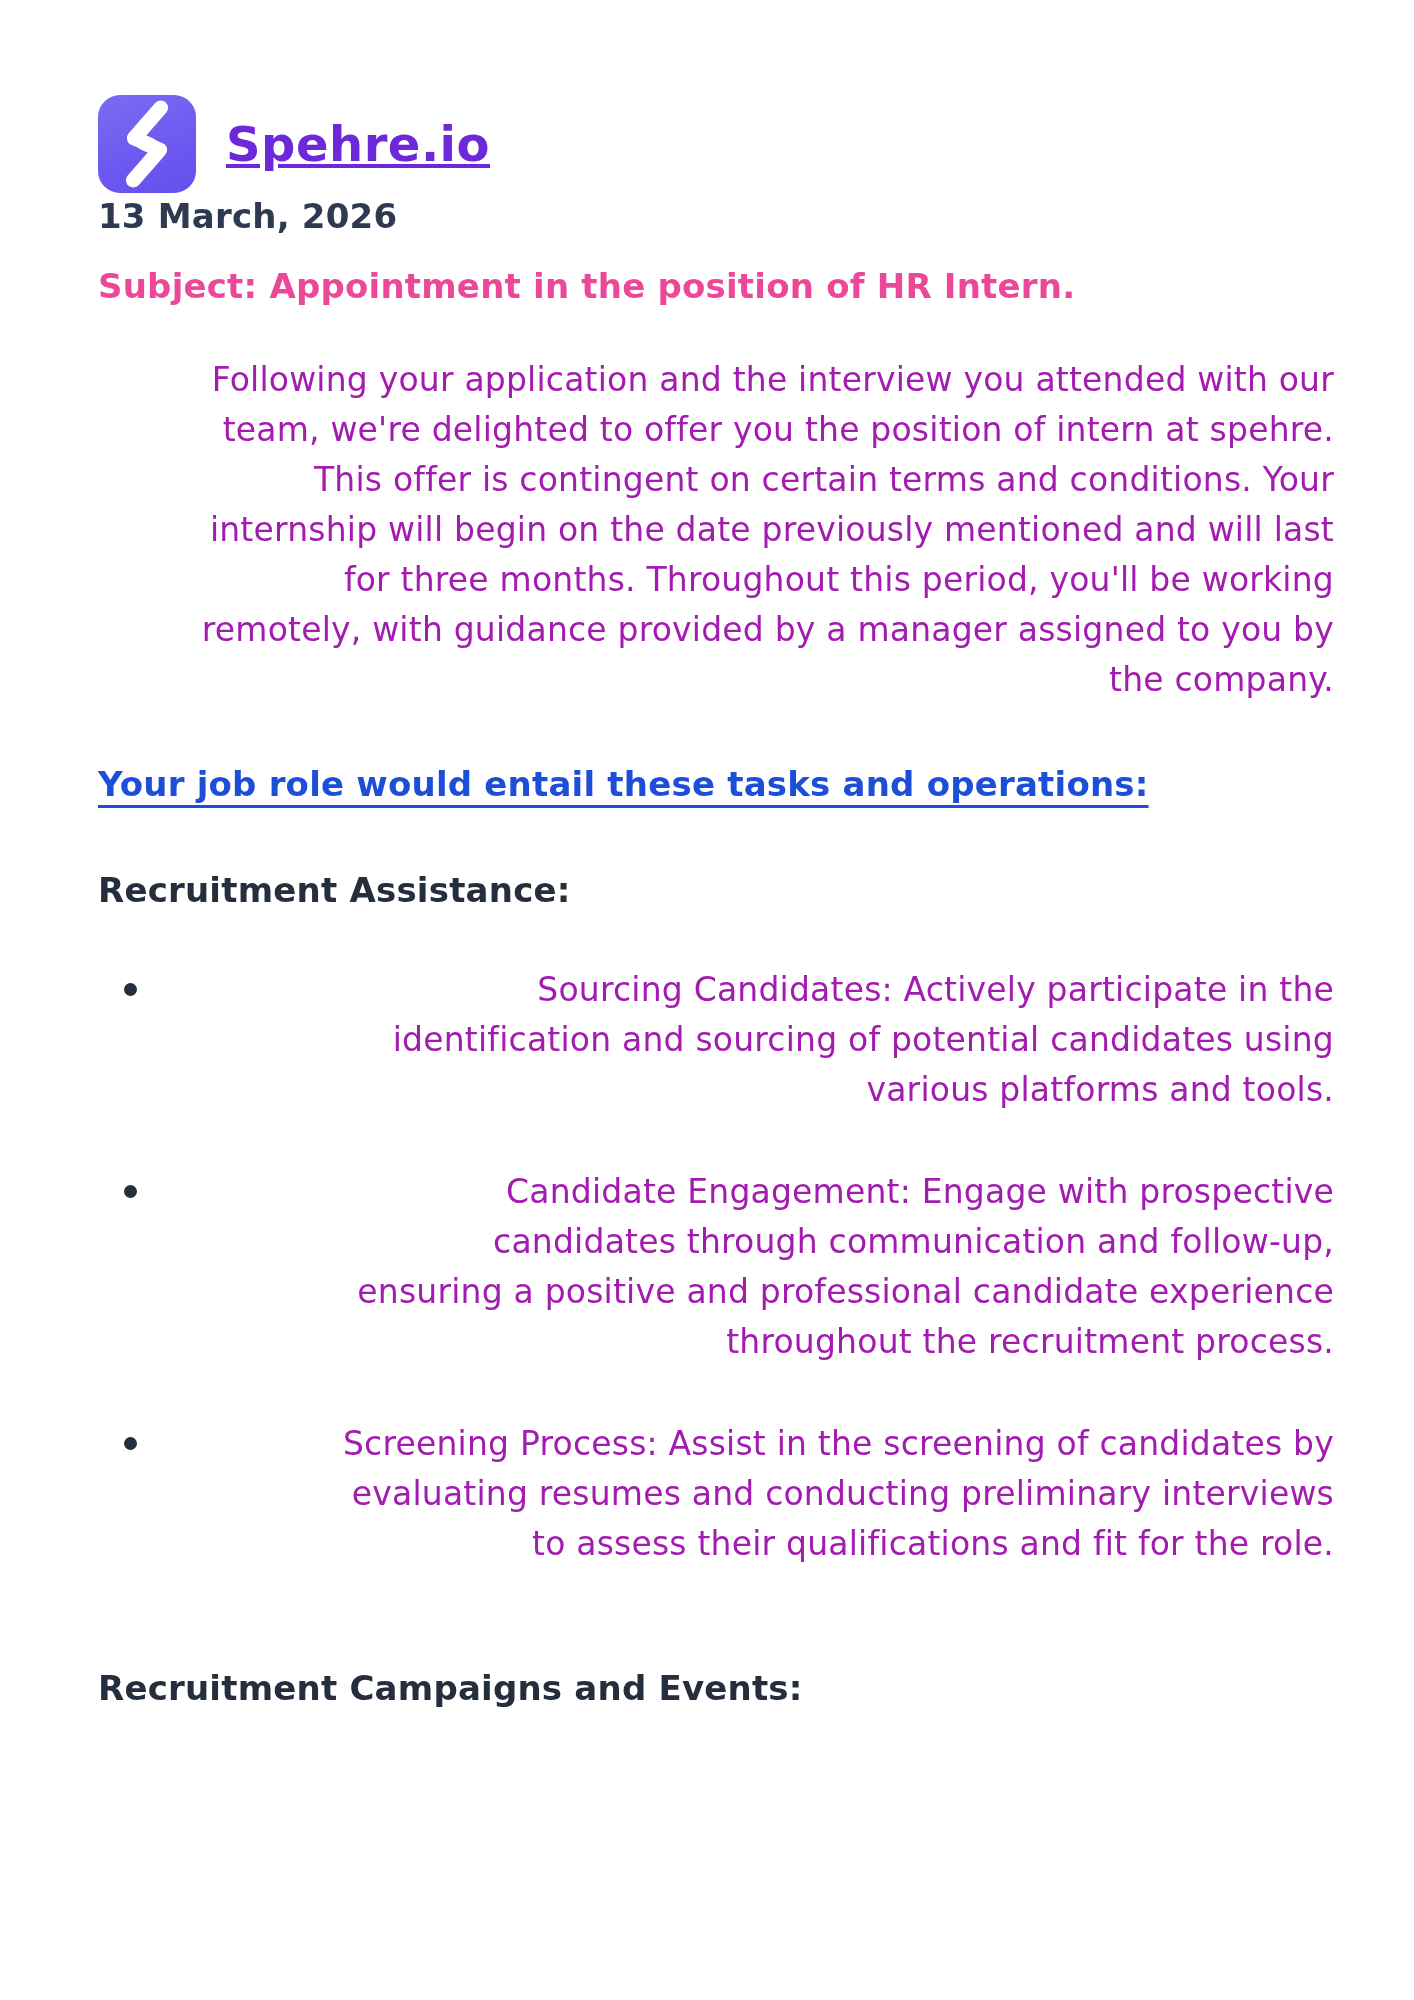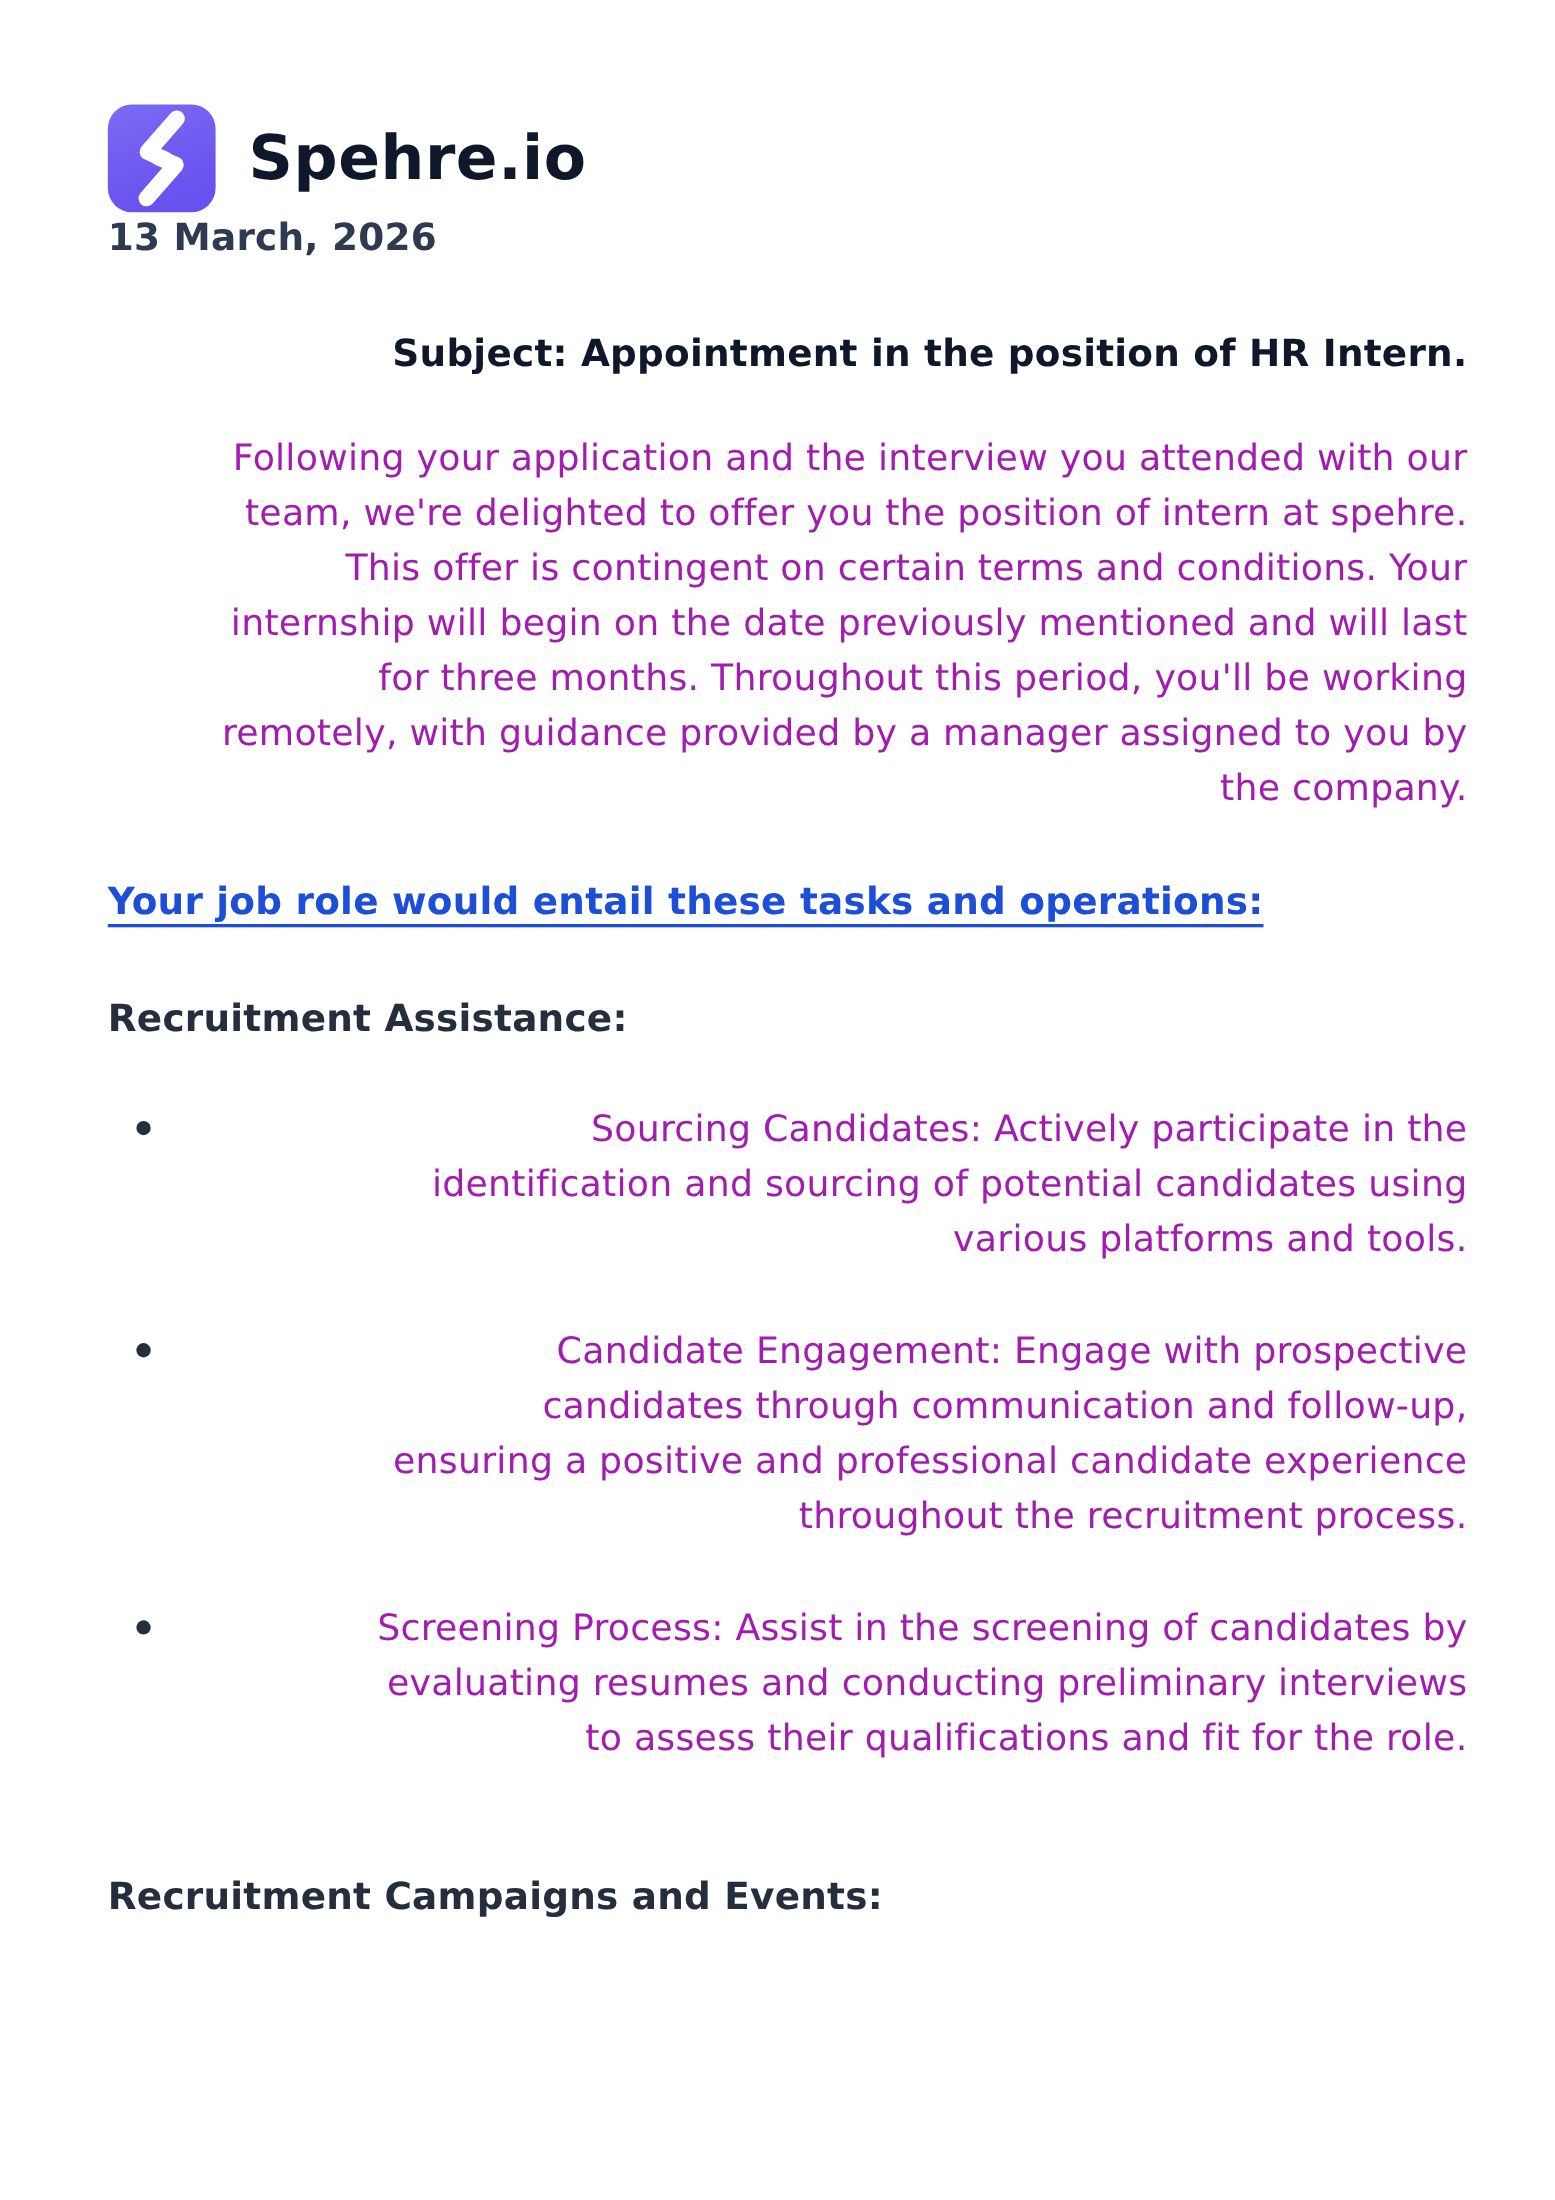--- a/index.html
+++ b/index.html
@@ -38,43 +38,43 @@
     height: 98px;
     border-radius: 22px;
     background: linear-gradient(160deg, #7b6bf3 0%, #6a55ef 70%, #6450ee 100%);
     flex: 0 0 auto;
     display: flex;
     align-items: center;
     justify-content: center;
   }
   .logo-box svg { width: 98px; height: 98px; display: block; }
   .brand-name {
-    font-size: 56px;
+    font-size: 48px;
     font-weight: 700;
-    color: #0f172a;
+    color: #6d28d9;
     letter-spacing: 0.5px;
+    text-decoration: underline;
   }
   
   .date-block {
     font-size: 34px;
     line-height: 46px;
     font-weight: 700;
     color: #2d3a50;
     letter-spacing: 0.2px;
   }
   .date-block p { margin: 0; }
   
   .subject {
-    margin: 60px 0 0 0;
+    margin: 24px 0 0 0;
     font-size: 34px;
     line-height: 46px;
     font-weight: 700;
-    color: #0f172a;
+    color: #ec4899;
     letter-spacing: 0.2px;
-    text-align: right;
   }
   
   .body-text {
     font-size: 33px;
     line-height: 50px;
     font-weight: 400;
     color: #a21caf;
     letter-spacing: 0.2px;
     white-space: pre-line;
     text-align: right;

